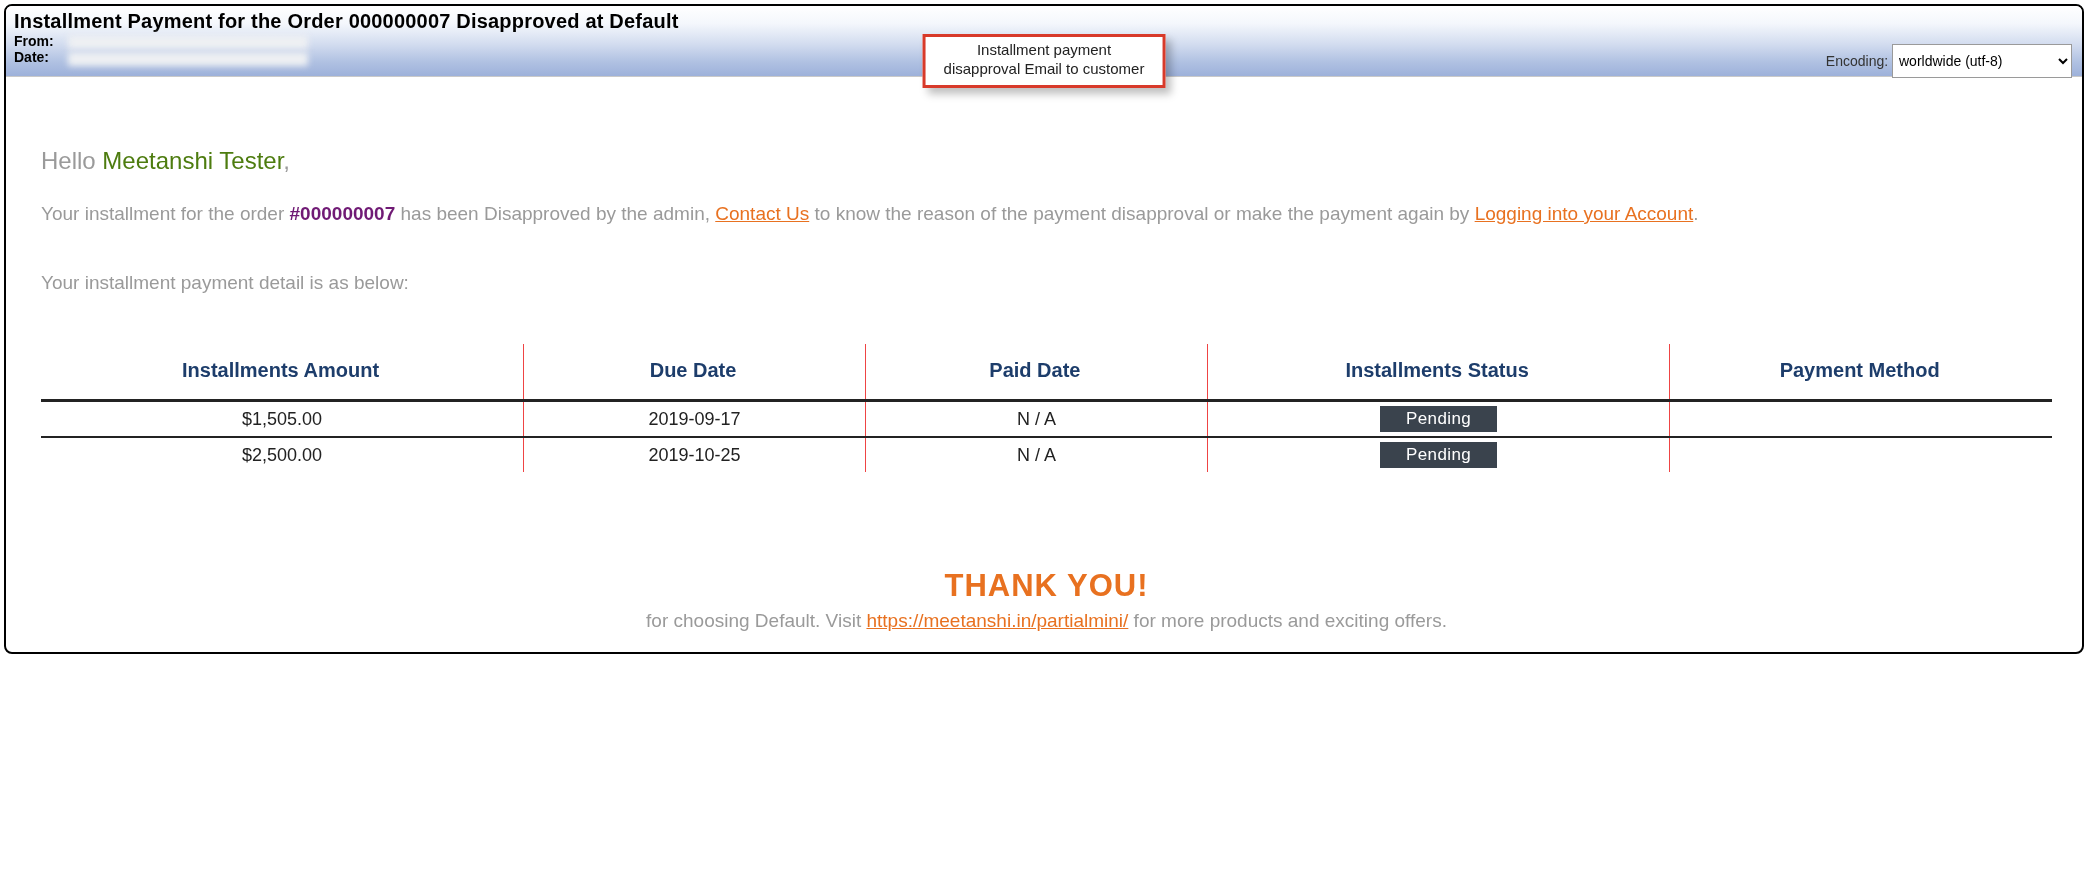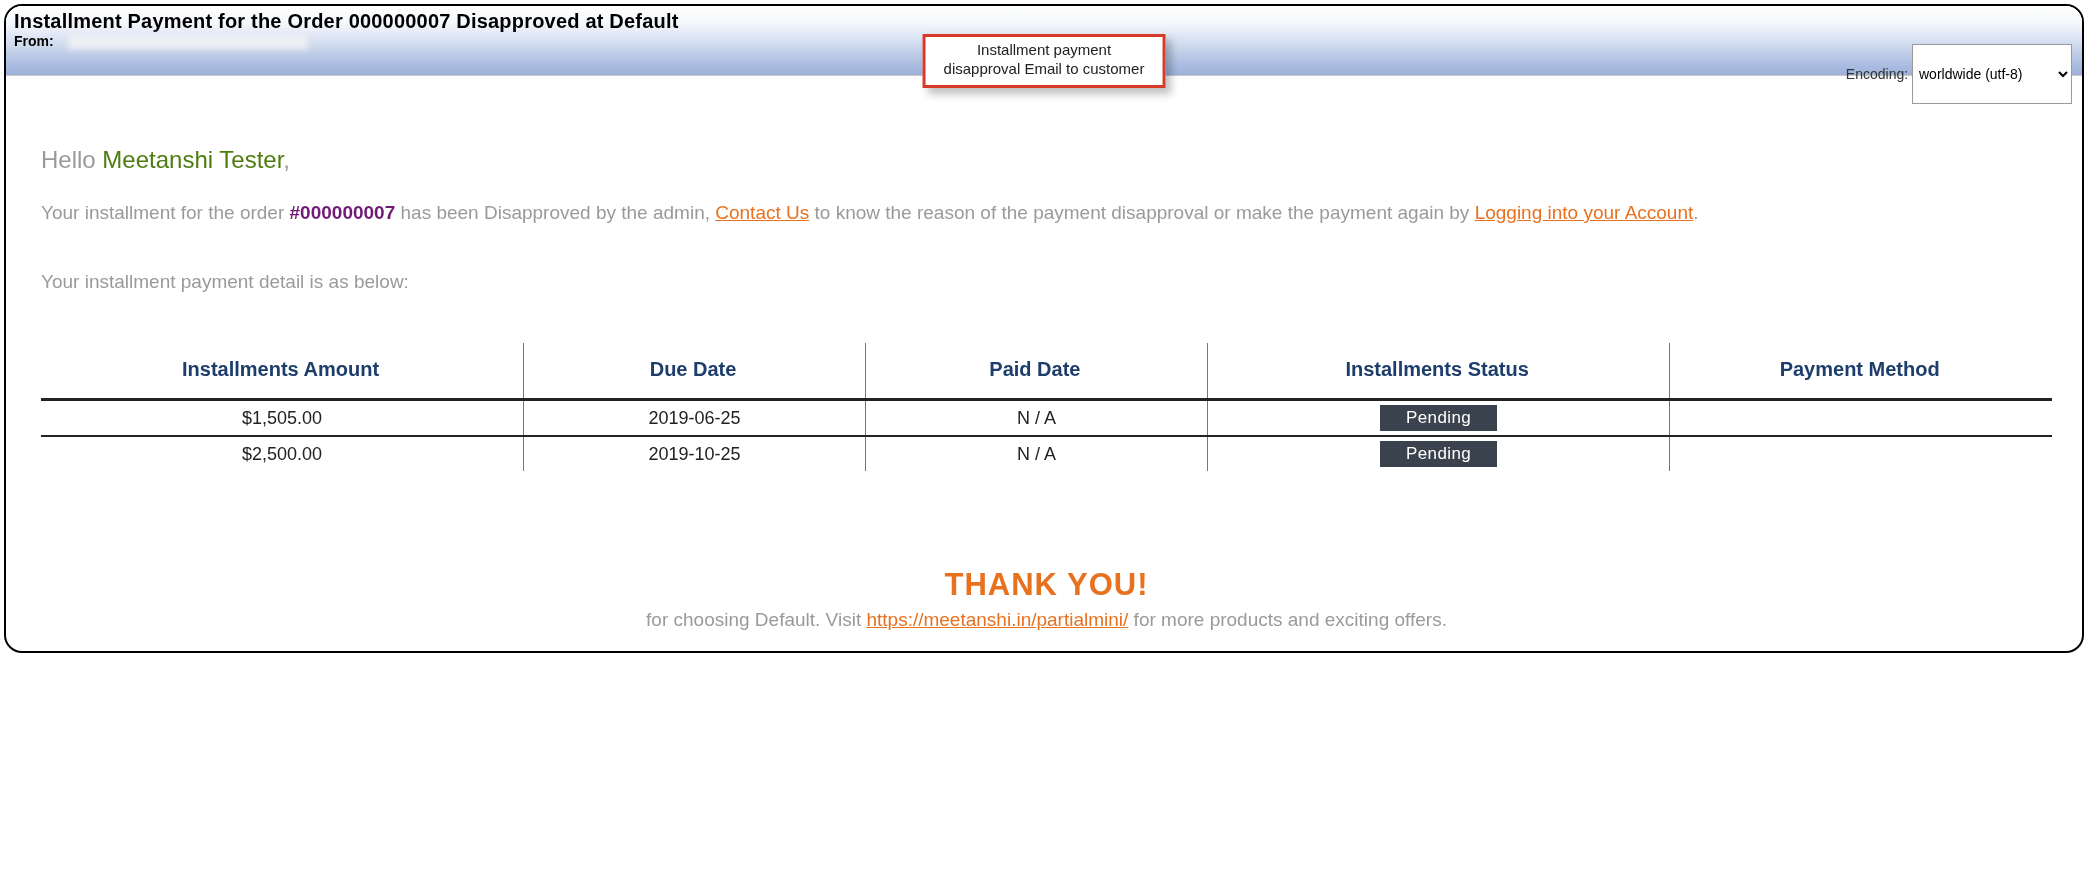--- a/index.html
+++ b/index.html
@@ -5,21 +5,21 @@
   * { box-sizing: border-box; }
   html, body { margin:0; padding:0; }
   body {
     font-family: Verdana, Geneva, sans-serif;
     background:#fff;
     color:#222;
     min-width:1520px;
   }
   .frame {
     border:2px solid #000;
-    border-radius:18px;
+    border-radius:8px;
     margin:4px;
     overflow:hidden;
     position:relative;
   }
 
   
   .header {
     position:relative;
     background: linear-gradient(#ffffff 0%, #f4f7fc 25%, #d2dcef 55%, #b0c1e2 80%, #9db1da 100%);
     border-bottom:1px solid #c9c9c9;
@@ -46,22 +46,22 @@
 
   .encoding {
     position:absolute;
     right:10px;
     top:38px;
     font-size:14px;
     color:#333;
   }
   .encoding select {
     font-size:14px;
-    padding:20px 2px;
-    width:160px;
+    padding:7px 2px;
+    width:180px;
     background:#fff;
     border:1px solid #9a9a9a;
   }
 
   
   .callout {
     position:absolute;
     left:50%;
     transform:translateX(-50%);
     top:28px;
@@ -161,20 +161,24 @@
 <body>
 
 <div class="frame">
 
   <div class="header">
     <h1>Installment Payment for the Order 000000007 Disapproved at Default</h1>
     <div class="meta-row">
       <span class="lbl">From:</span>
       <span class="val"></span>
     </div>
+    <div class="meta-row">
+      <span class="lbl">Date:</span>
+      <span class="val"></span>
+    </div>
 
     <div class="encoding">
       <span>Encoding:</span>
       <select>
         <option>worldwide (utf-8)</option>
       </select>
     </div>
 
     <div class="callout">
       <div>Installment payment</div>
@@ -217,21 +221,21 @@
               <span class="th-inner">Installments Status</span>
             </th>
           <th class="sep">
               <span class="th-inner">Payment Method</span>
             </th>
         </tr>
       </thead>
       <tbody>
         <tr>
           <td>$1,505.00</td>
-          <td class="sep">2019-06-25</td>
+          <td class="sep">2019-09-17</td>
           <td class="sep">N / A</td>
           <td class="sep"><span class="badge">Pending</span></td>
           <td class="sep"></td>
         </tr>
         <tr>
           <td>$2,500.00</td>
           <td class="sep">2019-10-25</td>
           <td class="sep">N / A</td>
           <td class="sep"><span class="badge">Pending</span></td>
           <td class="sep"></td>

